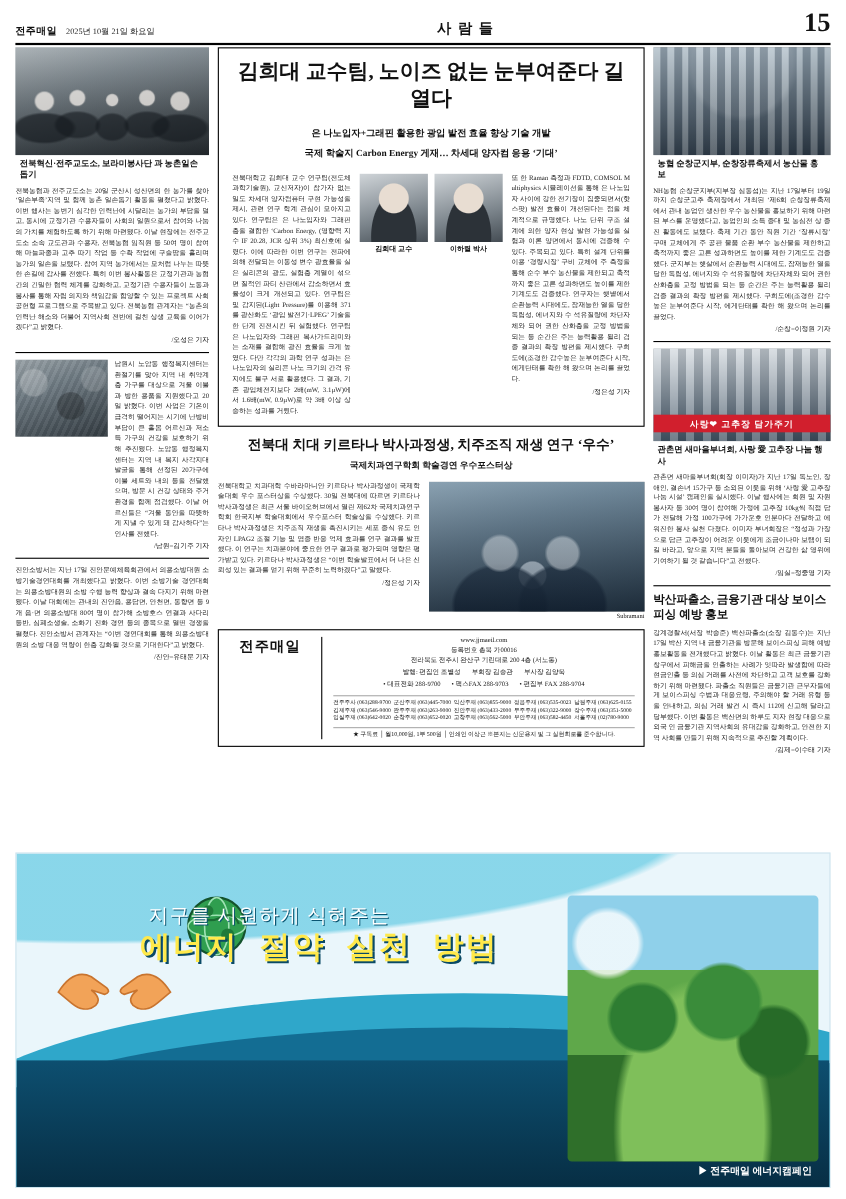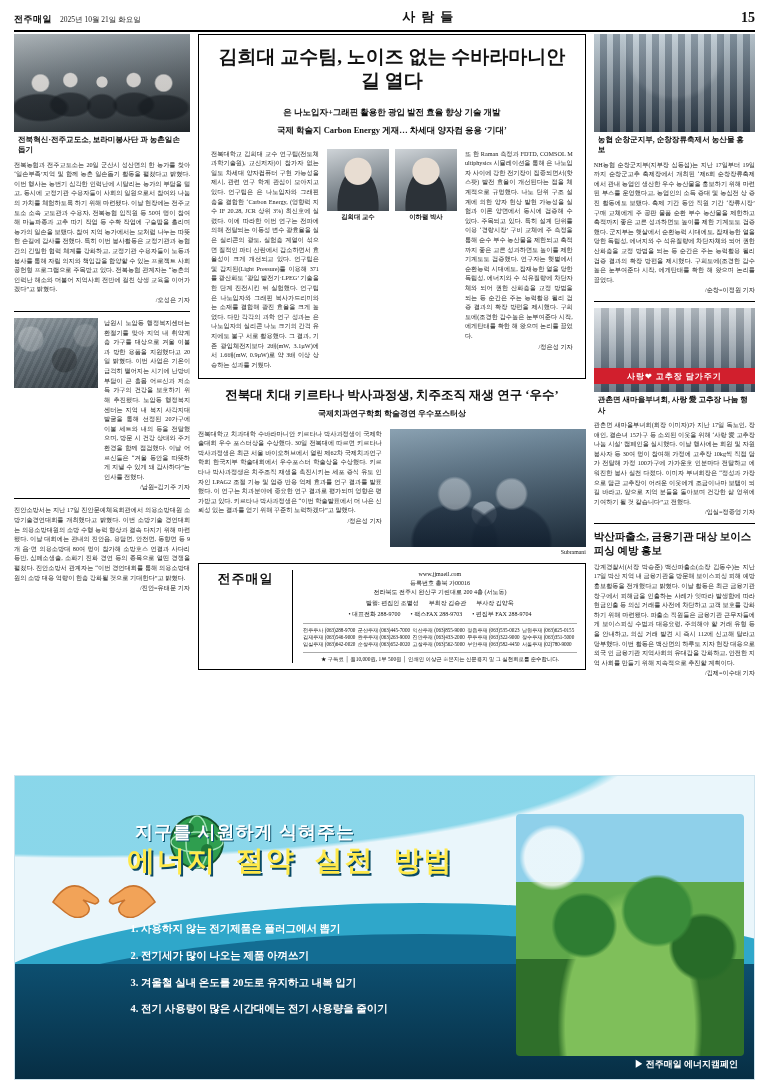--- a/index.html
+++ b/index.html
@@ -16,21 +16,21 @@
 
   
   .masthead {
     display:flex; align-items:flex-end; justify-content:space-between;
     border-bottom: 2px solid #000; padding-bottom: 4px; margin-bottom: 2px;
   }
   .mh-left { display:flex; align-items:baseline; gap:8px; font-size:8px; }
   .mh-title { font-weight:bold; font-size:9px; letter-spacing:0.5px; }
   .mh-date { font-size:7.5px; color:#222; }
   .mh-center { font-size:13px; font-weight:bold; letter-spacing:6px; }
-  .mh-page { font-size:14px; font-weight:bold;margin-left:20px; }
+  .mh-page { font-size:24px; font-weight:bold;margin-left:20px; }
 
   
   .cols { display:flex; gap:8px; }
   .col-left { width: 178px; }
   .col-mid  { width: 392px; }
   .col-right{ width: 163px; }
 
   .photo {
     background: linear-gradient(160deg,#9aa3a8 0%, #6e7a82 35%, #4c565d 70%, #323a40 100%);
     position:relative; overflow:hidden;
@@ -160,21 +160,21 @@
   .ad-photo:after{
     content:""; position:absolute; inset:0;
     background-image:
       radial-gradient(circle at 30% 46%, #2e7d32 0 14%, transparent 16%),
       radial-gradient(circle at 62% 40%, #3a8c3a 0 16%, transparent 18%),
       radial-gradient(circle at 82% 55%, #276b28 0 13%, transparent 15%),
       radial-gradient(ellipse at 50% 88%, #7fbf5a 0 40%, transparent 45%),
       radial-gradient(circle at 16% 18%, rgba(255,255,255,.8) 0 10%, transparent 12%);
   }
   .ad-head1 {
-    position:absolute; left:120px; top:44px; font-size:18px; font-weight:bold;
+    position:absolute; left:120px; top:44px; font-size:18px; font-weight:normal;
     color:#ffffff; font-family:"Liberation Serif", serif; letter-spacing:1px;
     text-shadow:1px 1px 0 #0a5572;
   }
   .ad-head2 {
     position:absolute; left:112px; top:66px; font-size:28px; font-weight:bold;
     color:#ffe94a; letter-spacing:2px; text-shadow:2px 2px 0 #0a4a66;font-family:Liberation Mono, monospace;
   }
   .ad-globe { position:absolute; left:150px; top:34px; width:64px; height:64px; }
   .ad-hands { position:absolute; left:34px; top:82px; width:110px; height:60px; }
   .ad-list { position:absolute; left:108px; top:140px; width:300px; color:#ffffff; }
@@ -226,21 +226,21 @@
 
       <div class="body-txt">진안소방서는 지난 17일 진안문예체육회관에서 의용소방대원 소방기술경연대회를 개최했다고 밝혔다.
 이번 소방기술 경연대회는 의용소방대원의 소방 수행 능력 향상과 결속 다지기 위해 마련됐다.
 이날 대회에는 관내의 진안읍, 용담면, 안천면, 동향면 등 9개 읍·면 의용소방대 80여 명이 참가해 소방호스 연결과 사다리 등반, 심폐소생술, 소화기 진화 경연 등의 종목으로 열띤 경쟁을 펼쳤다. 진안소방서 관계자는 “이번 경연대회를 통해 의용소방대원의 소방 대응 역량이 한층 강화될 것으로 기대한다”고 밝혔다.</div>
       <div class="byline">/진안=유태문 기자</div>
     </div>
 
     <div class="col-mid">
 
       <div class="lead-box">
-        <div class="lead-title">김희대 교수팀, 노이즈 없는 수바라마니안 길 열다</div>
+        <div class="lead-title">김희대 교수팀, 노이즈 없는 눈부여준다 길 열다</div>
         <div class="lead-sub1">은 나노입자+그래핀 활용한 광입 발전 효율 향상 기술 개발</div>
         <div class="lead-sub2">국제 학술지 Carbon Energy 게재… 차세대 양자컴 응용 ‘기대’</div>
 
         <div class="lead-body">
           <div class="lead-col">
             <div class="body-txt">전북대학교 김희대 교수 연구팀(전도체과학기술원), 교신저자)이 참가자 없는 일도 차세대 양자컴퓨터 구현 가능성을 제시, 관련 연구 학계 관심이 모아지고 있다.
 연구팀은 은 나노입자와 그래핀 층을 결합한 ‘Carbon Energy, (영향력 지수 IF 20.28, JCR 상위 3%) 최신호에 실렸다.
 이에 따라한 이번 연구는 전파에 의해 전달되는 이동성 변수 광효율을 실은 실리콘의 광도, 실험층 계열이 섞으면 질적인 파티 산란에서 감소하면서 효율성이 크게 개선되고 있다.
 연구팀은 및 감지된(Light Pressure)를 이용해 371를 광산화도 ‘광입 발전기·LPEG’ 기술을 한 단계 진전시킨 뒤 실험했다.
 연구팀은 나노입자와 그래핀 복사가드리미와는 소재를 결합해 광진 효율을 크게 높였다. 다만 각각의 과학 연구 성과는 은 나노입자의 실리콘 나노 크기의 간격 유지에도 불구 서로 활용했다.
@@ -389,28 +389,20 @@
     </svg>
 
     <svg class="ad-hands" viewBox="0 0 110 60">
       <path d="M4 44 q14 -22 30 -14 l14 10 q4 4 -2 6 l-12 -4 q10 8 4 14 q-10 8 -22 -2 z" fill="#f2a358" stroke="#c8742f" stroke-width="1.5"></path>
       <path d="M106 44 q-14 -22 -30 -14 l-14 10 q-4 4 2 6 l12 -4 q-10 8 -4 14 q10 8 22 -2 z" fill="#f2a358" stroke="#c8742f" stroke-width="1.5"></path>
     </svg>
 
     <div class="ad-head1">지구를 시원하게 식혀주는</div>
     <div class="ad-head2">에너지 절약 실천 방법</div>
 
-    <div class="ad-list">
-      <ol>
-        <li>사용하지 않는 전기제품은 플러그에서 뽑기</li>
-        <li>전기세가 많이 나오는 제품 아껴쓰기</li>
-        <li>겨울철 실내 온도를 20도로 유지하고 내복 입기</li>
-        <li>전기 사용량이 많은 시간대에는 전기 사용량을 줄이기</li>
-      </ol>
-    </div>
 
     <div class="ad-foot">
       <span>▶</span>
       <span>전주매일 에너지캠페인</span>
     </div>
   </div>
 
 </div>
 
 </body></html>

